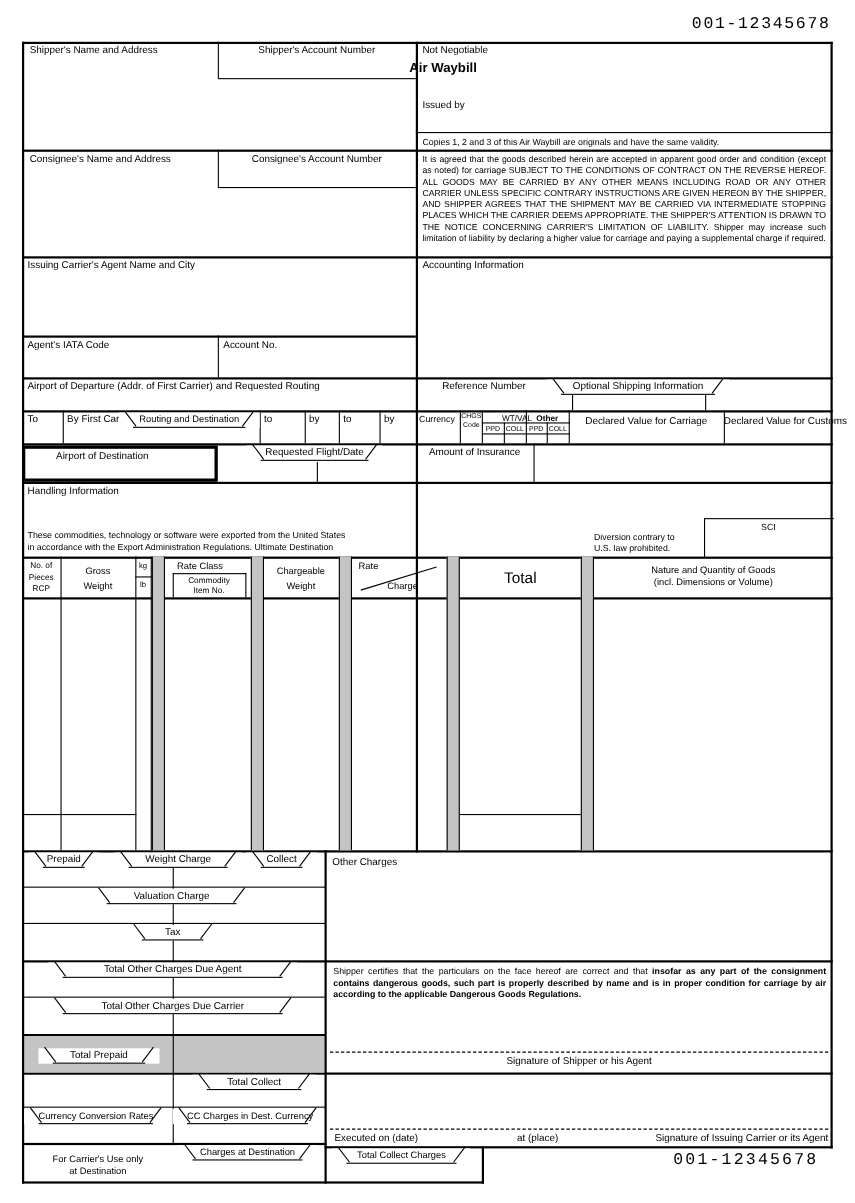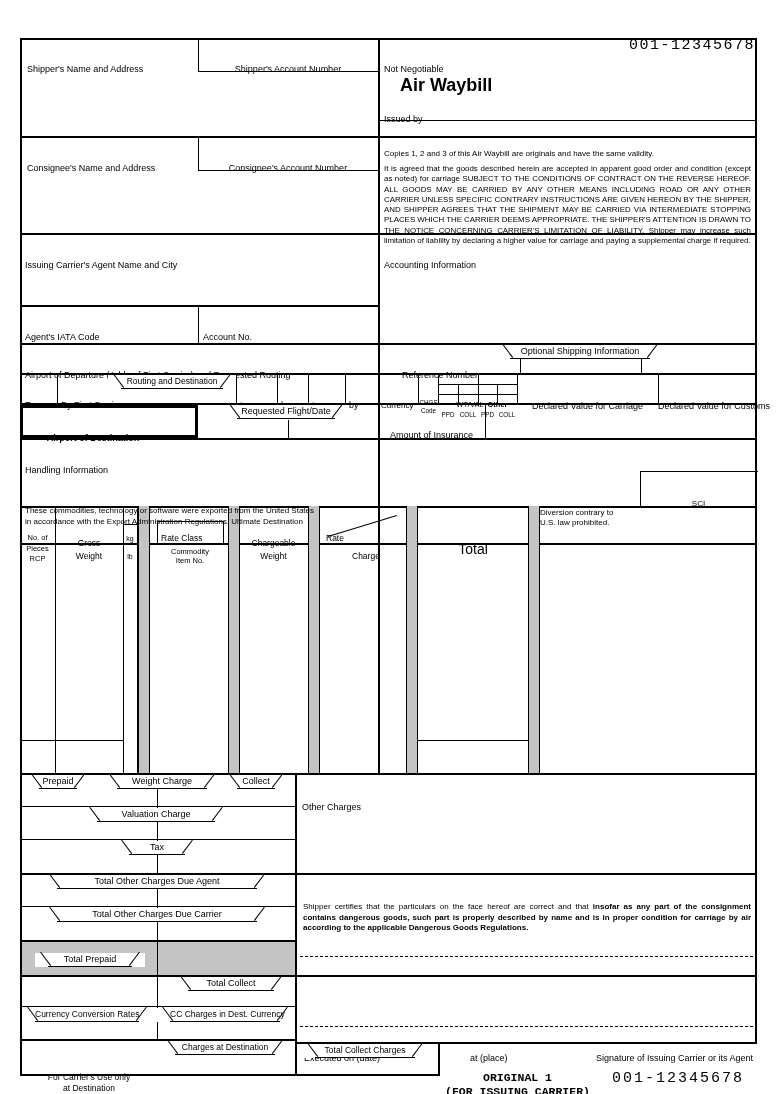--- a/index.html
+++ b/index.html
@@ -1,20 +1,20 @@
 <!DOCTYPE html>
 <html><head>
 <meta charset="utf-8">
 <style>
   html,body{margin:0;padding:0;background:#fff;}
   #form{position:relative;width:777px;height:1094px;background:#fff;
         font-family:"Liberation Sans",sans-serif;color:#000;overflow:hidden;}
   .h{position:absolute;background:#000;}
   .v{position:absolute;background:#000;z-index:2;}
-  .lbl{position:absolute;font-size:9px;line-height:11px;white-space:nowrap;z-index:3;margin-top:24px;}
+  .lbl{position:absolute;font-size:9px;line-height:11px;white-space:nowrap;z-index:3;}
   .c{text-align:center;}
   .r{text-align:right;}
   .j{text-align:justify;white-space:normal;}
   .pre{white-space:pre-line;}
   .mono{font-family:"Liberation Mono","DejaVu Sans Mono",monospace;}
   .gstrip{position:absolute;background:#c4c4c4;border-left:1px solid #000;border-right:1px solid #000;box-sizing:border-box;z-index:1;}
   .grow{position:absolute;background:#c4c4c4;z-index:1;}
   .trap{position:absolute;height:14px;background:#fff;z-index:5;font-size:9px;}
   .trap::before,.trap::after{content:"";position:absolute;top:-1px;width:1px;height:17px;background:#000;}
   .trap::before{left:5px;transform-origin:top center;transform:rotate(-37deg);}
@@ -104,21 +104,21 @@
   <div class="gstrip" style="left:406px;top:506px;width:12px;height:267px;"></div>
   <div class="gstrip" style="left:528px;top:506px;width:12px;height:267px;"></div>
 
   <div class="grow" style="left:22px;top:942px;width:273px;height:33px;"></div>
 
   <div class="thickbox" style="left:20px;top:405px;width:178px;height:33px;"></div>
 
   <div class="lbl" style="left:27px;top:40px;">Shipper's Name and Address</div>
   <div class="lbl c" style="left:198px;top:40px;width:180px;">Shipper's Account Number</div>
   <div class="lbl" style="left:384px;top:40px;">Not Negotiable</div>
-  <div class="lbl" style="left:400px;top:50px;font-size:18px;font-weight:bold;line-height:22px;">Air Waybill</div>
+  <div class="lbl" style="left:372px;top:50px;font-size:12px;font-weight:bold;line-height:22px;">Air Waybill</div>
   <div class="lbl" style="left:384px;top:90px;">Issued by</div>
   <div class="lbl" style="left:384px;top:124px;font-size:8px;">Copies 1, 2 and 3 of this Air Waybill are originals and have the same validity.</div>
 
   <div class="lbl" style="left:27px;top:139px;">Consignee's Name and Address</div>
   <div class="lbl c" style="left:198px;top:139px;width:180px;">Consignee's Account Number</div>
   <div class="lbl j" style="left:384px;top:140px;width:367px;font-size:7.9px;line-height:10.3px;">It is agreed that the goods described herein are accepted in apparent good order and condition (except as noted) for carriage SUBJECT TO THE CONDITIONS OF CONTRACT ON THE REVERSE HEREOF. ALL GOODS MAY BE CARRIED BY ANY OTHER MEANS INCLUDING ROAD OR ANY OTHER CARRIER UNLESS SPECIFIC CONTRARY INSTRUCTIONS ARE GIVEN HEREON BY THE SHIPPER, AND SHIPPER AGREES THAT THE SHIPMENT MAY BE CARRIED VIA INTERMEDIATE STOPPING PLACES WHICH THE CARRIER DEEMS APPROPRIATE. THE SHIPPER'S ATTENTION IS DRAWN TO THE NOTICE CONCERNING CARRIER'S LIMITATION OF LIABILITY. Shipper may increase such limitation of liability by declaring a higher value for carriage and paying a supplemental charge if required.</div>
 
   <div class="lbl" style="left:25px;top:236px;">Issuing Carrier's Agent Name and City</div>
   <div class="lbl" style="left:384px;top:236px;">Accounting Information</div>
   <div class="lbl" style="left:25px;top:308px;">Agent's IATA Code</div>
@@ -138,21 +138,21 @@
 Code</div>
   <div class="lbl c" style="left:450px;top:375px;width:40px;font-size:7.5px;font-weight:normal;">WT/VAL</div>
   <div class="lbl c" style="left:478px;top:375px;width:39px;font-size:7.5px;font-weight:bold;">Other</div>
   <div class="lbl c" style="left:438px;top:385px;width:20px;font-size:6.3px;">PPD</div>
   <div class="lbl c" style="left:458px;top:385px;width:20px;font-size:6.3px;">COLL</div>
   <div class="lbl c" style="left:478px;top:385px;width:19px;font-size:6.3px;">PPD</div>
   <div class="lbl c" style="left:497px;top:385px;width:20px;font-size:6.3px;">COLL</div>
   <div class="lbl c" style="left:517px;top:377px;width:141px;">Declared Value for Carriage</div>
   <div class="lbl c" style="left:658px;top:377px;width:97px;">Declared Value for Customs</div>
 
-  <div class="lbl c" style="left:24px;top:409px;width:138px;font-weight:bold;">Airport of Destination</div>
+  <div class="lbl c" style="left:24px;top:409px;width:138px;">Airport of Destination</div>
   <div class="lbl c" style="left:378px;top:406px;width:107px;">Amount of Insurance</div>
 
   <div class="lbl" style="left:25px;top:441px;">Handling Information</div>
   <div class="lbl pre" style="left:25px;top:482px;font-size:8px;line-height:10.5px;">These commodities, technology or software were exported from the United States
 in accordance with the Export Administration Regulations. Ultimate Destination</div>
   <div class="lbl pre" style="left:540px;top:484px;font-size:8px;line-height:10px;">Diversion contrary to
 U.S. law prohibited.</div>
   <div class="lbl c" style="left:640px;top:474px;width:117px;font-size:8px;">SCI</div>
 
   <div class="lbl c pre" style="left:20px;top:509px;width:35px;font-size:7.5px;line-height:10.5px;">No. of
@@ -164,20 +164,22 @@
   <div class="lbl c" style="left:123px;top:527px;width:14px;font-size:7px;">lb</div>
   <div class="lbl" style="left:161px;top:509px;font-size:8.5px;">Rate Class</div>
   <div class="lbl c pre" style="left:157px;top:523px;width:66px;font-size:7.5px;line-height:9px;">Commodity
 Item No.</div>
   <div class="lbl c pre" style="left:240px;top:513px;width:67px;font-size:8.5px;line-height:13px;">Chargeable
 Weight</div>
   <div class="lbl" style="left:326px;top:509px;font-size:8.5px;">Rate</div>
   <div class="lbl" style="left:352px;top:527px;font-size:8.5px;">Charge</div>
   <div class="slash" style="left:328px;top:536px;width:72px;transform:rotate(-17deg);"></div>
   <div class="lbl c" style="left:418px;top:520px;width:110px;font-size:14px;">Total</div>
+  <div class="lbl c pre" style="left:540px;top:513px;width:217px;font-size:8.5px;line-height:11px;">Nature and Quantity of Goods
+(incl. Dimensions or Volume)</div>
 
   <div class="trap" style="left:108px;top:375px;width:128px;">
       <span style="font-size:8.5px;">Routing and Destination</span>
     </div>
   <div class="trap" style="left:497px;top:345px;width:166px;">
       <span>Optional Shipping Information</span>
     </div>
   <div class="trap" style="left:224px;top:405px;width:124px;">
       <span>Requested Flight/Date</span>
     </div>
@@ -222,29 +224,26 @@
       <span style="font-size:8.5px;">Total Collect Charges</span>
     </div>
 
   <div class="lbl c pre" style="left:20px;top:1048px;width:138px;font-size:8.5px;line-height:11px;">For Carrier's Use only
 at Destination</div>
   <div class="lbl" style="left:302px;top:778px;">Other Charges</div>
 
   <div class="lbl j" style="left:303px;top:878px;width:448px;font-size:8px;line-height:10.5px;"><span>Shipper certifies that the particulars on the face hereof are correct and that </span><b>insofar as any part of the consignment contains dangerous goods, such part is properly described by name and is in proper condition for carriage by air according to the applicable Dangerous Goods Regulations.</b></div>
 
   <div class="dash" style="left:300px;top:956px;width:453px;"></div>
+  <div class="lbl c" style="left:300px;top:959px;width:453px;">Signature of Shipper or his Agent</div>
   <div class="dash" style="left:300px;top:1026px;width:453px;"></div>
   <div class="lbl" style="left:304px;top:1029px;">Executed on (date)</div>
   <div class="lbl" style="left:470px;top:1029px;">at (place)</div>
   <div class="lbl r" style="left:555px;top:1029px;width:198px;">Signature of Issuing Carrier or its Agent</div>
 
-  <div class="lbl c mono" style="left:430px;top:1047px;width:175px;font-size:11.5px;font-weight:bold;line-height:13.5px;">
-    <div>ORIGINAL 1</div>
-    <div>(FOR ISSUING CARRIER)</div>
-  </div>
   <div class="lbl mono" style="left:612px;top:1049px;font-size:15px;letter-spacing:2px;">001-12345678</div>
 
   <div class="field" style="left:22px;top:52px;width:174px;height:82px;"></div>
   <div class="field" style="left:200px;top:50px;width:176px;height:20px;"></div>
   <div class="field" style="left:22px;top:152px;width:174px;height:79px;"></div>
   <div class="field" style="left:200px;top:150px;width:176px;height:19px;"></div>
   <div class="field" style="left:22px;top:248px;width:354px;height:55px;"></div>
   <div class="field" style="left:381px;top:248px;width:373px;height:93px;"></div>
   <div class="field" style="left:22px;top:319px;width:174px;height:23px;"></div>
   <div class="field" style="left:200px;top:319px;width:176px;height:23px;"></div>

